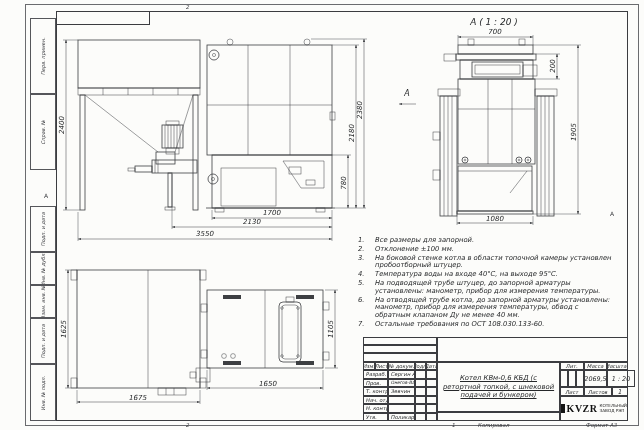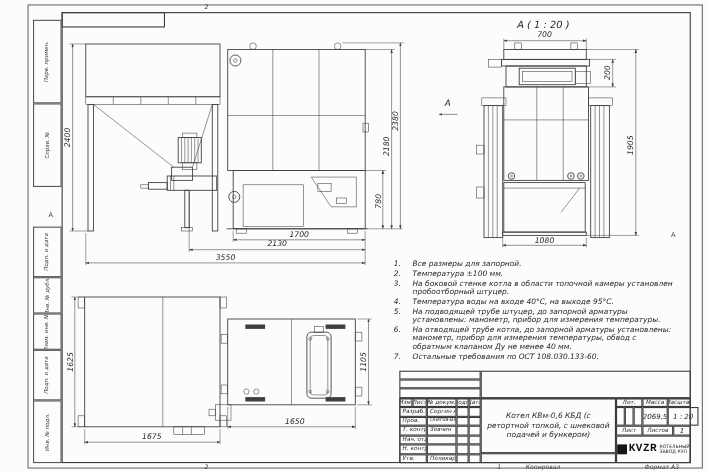--- a/index.html
+++ b/index.html
@@ -16,26 +16,26 @@
   .strip span{transform:rotate(-90deg);white-space:nowrap;font-size:5px;font-style:italic;color:#3b3c40;}
   .zone{font-size:5.5px;font-style:italic;color:#3b3c40;}
   .fold{font-size:6px;color:#3b3c40;}
   
   .notes{left:358px;top:237px;width:256px;}
   .note{display:grid;grid-template-columns:17px 1fr;font-style:italic;font-size:6.8px;line-height:1.1;color:#26282a;margin-bottom:1.5px;}
   
   .tb-cell{position:absolute;border:0.7px solid #3b3c40;box-sizing:border-box;
            font-size:5.2px;font-style:italic;color:#26282a;display:flex;align-items:center;justify-content:center;overflow:hidden;white-space:nowrap;}
   .tb-left{justify-content:flex-start;padding-left:2px;}
-  .tb-main{border:1.1px solid #3b3c40;}
+  .tb-main{border:1.1px solid #3b3c40;text-decoration:underline;}
   .tb-title{font-size:6.8px;text-align:center;line-height:1.25;white-space:normal;padding:1px 3px;}
   .tb-val{font-size:6.4px;}
   .logo-box{display:flex;align-items:center;justify-content:center;gap:2px;}
   .logo-mark{width:9px;height:9px;background:#151515;display:inline-block;}
-  .logo-word{font-family:Liberation Mono, monospace;font-style:normal;font-weight:bold;font-size:10px;letter-spacing:0.5px;color:#111;}
+  .logo-word{font-family:Liberation Serif, serif;font-style:normal;font-weight:bold;font-size:10px;letter-spacing:0.5px;color:#111;}
   .logo-sub{font-size:4.2px;font-style:normal;line-height:1.15;color:#222;text-align:left;}
   svg text{font-family:"DejaVu Sans",sans-serif;font-style:italic;fill:#26282a;}
   .ol{fill:none;stroke:#3d3f42;stroke-width:0.8;}
   .thin{fill:none;stroke:#3d3f42;stroke-width:0.5;}
   .dim{stroke:#3d3f42;stroke-width:0.5;fill:none;}
   .ext{stroke:#3d3f42;stroke-width:0.45;fill:none;}
   .slot{fill:#3d3f42;stroke:none;}
 </style>
 </head>
 <body>
@@ -282,21 +282,21 @@
     <text font-size="7" text-anchor="middle" x="210" y="133.5">1650</text>
   </svg>
 
   <div class="abs notes">
     <div class="note">
         <span>1.</span>
         <span>Все размеры для запорной.</span>
       </div>
     <div class="note">
         <span>2.</span>
-        <span>Температура ±100 мм.</span>
+        <span>Отклонение ±100 мм.</span>
       </div>
     <div class="note">
         <span>3.</span>
         <span>На боковой стенке котла в области топочной камеры установлен пробоотборный штуцер.</span>
       </div>
     <div class="note">
         <span>4.</span>
         <span>Температура воды на входе 40°С, на выходе 95°С.</span>
       </div>
     <div class="note">

